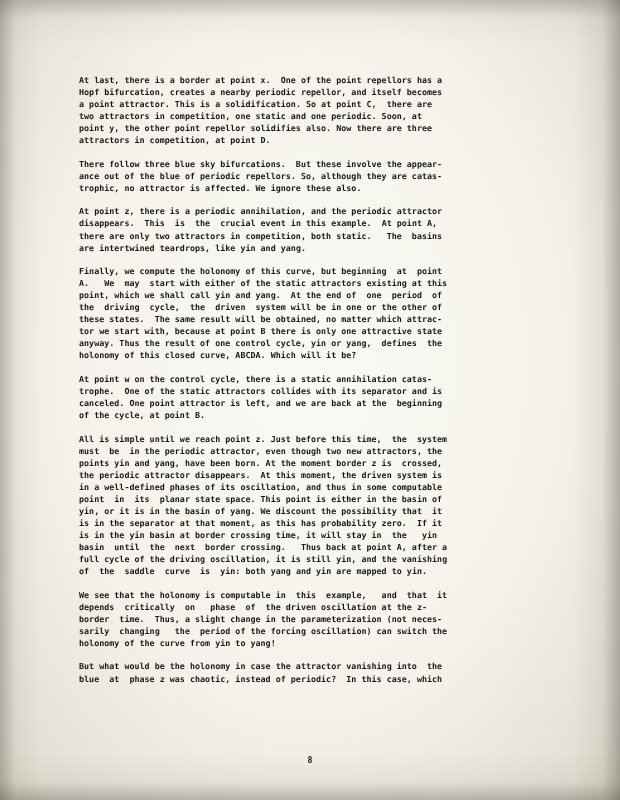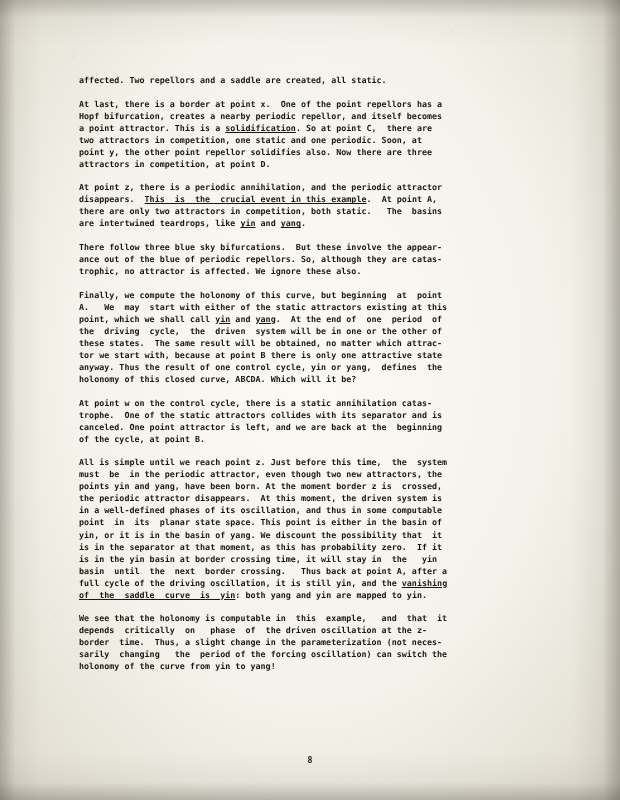--- a/index.html
+++ b/index.html
@@ -66,21 +66,21 @@
     letter-spacing: 0.02px;
     font-weight: 700;
     text-rendering: geometricPrecision;
   }
   .para {
     margin: 0 0 11.5px 0;
     white-space: pre-wrap;
     text-align: justify;
   }
   .para:last-of-type { margin-bottom: 0; }
-  .u { text-decoration: underline; }
+  .u { }
   .pagenum {
     position: absolute;
     top: 755px;
     left: 0;
     width: 620px;
     text-align: center;
     font-family: "DejaVu Sans Mono", monospace;
     font-size: 8.2px;
     font-weight: 700;
     color: #1b1916;
@@ -90,34 +90,33 @@
   }
 </style>
 </head>
 <body>
 
 <div class="scan"></div>
 <div class="speckle"></div>
 
 <div class="page">
   <div class="text-col blur" id="body">
-      <div class="para"><span>affected. Two repellors and a saddle are created, all static.</span></div>
       <div class="para"><span>At last, there is a border at point x.  One of the point repellors has a
 Hopf bifurcation, creates a nearby periodic repellor, and itself becomes
 a point attractor. This is a </span><span class="u">solidification</span><span>. So at point C,  there are
 two attractors in competition, one static and one periodic. Soon, at
 point y, the other point repellor solidifies also. Now there are three
 attractors in competition, at point D.</span></div>
+      <div class="para"><span>There follow three blue sky bifurcations.  But these involve the appear-
+ance out of the blue of periodic repellors. So, although they are catas-
+trophic, no attractor is affected. We ignore these also.</span></div>
       <div class="para"><span>At point z, there is a periodic annihilation, and the periodic attractor
 disappears.  </span><span class="u">This  is  the  crucial event in this example</span><span>.  At point A,
 there are only two attractors in competition, both static.   The  basins
 are intertwined teardrops, like </span><span class="u">yin</span><span> and </span><span class="u">yang</span><span>.</span></div>
-      <div class="para"><span>There follow three blue sky bifurcations.  But these involve the appear-
-ance out of the blue of periodic repellors. So, although they are catas-
-trophic, no attractor is affected. We ignore these also.</span></div>
       <div class="para"><span>Finally, we compute the holonomy of this curve, but beginning  at  point
 A.   We  may  start with either of the static attractors existing at this
 point, which we shall call </span><span class="u">yin</span><span> and </span><span class="u">yang</span><span>.  At the end of  one  period  of
 the  driving  cycle,  the  driven  system will be in one or the other of
 these states.  The same result will be obtained, no matter which attrac-
 tor we start with, because at point B there is only one attractive state
 anyway. Thus the result of one control cycle, yin or yang,  defines  the
 holonomy of this closed curve, ABCDA. Which will it be?</span></div>
       <div class="para"><span>At point w on the control cycle, there is a static annihilation catas-
 trophe.  One of the static attractors collides with its separator and is
@@ -133,15 +132,17 @@
 is in the separator at that moment, as this has probability zero.  If it
 is in the yin basin at border crossing time, it will stay in  the   yin
 basin  until  the  next  border crossing.   Thus back at point A, after a
 full cycle of the driving oscillation, it is still yin, and the </span><span class="u">vanishing</span><span>
 </span><span class="u">of  the  saddle  curve  is  yin</span><span>: both yang and yin are mapped to yin.</span></div>
       <div class="para"><span>We see that the holonomy is computable in  this  example,   and  that  it
 depends  critically  on   phase  of  the driven oscillation at the z-
 border  time.  Thus, a slight change in the parameterization (not neces-
 sarily  changing   the  period of the forcing oscillation) can switch the
 holonomy of the curve from yin to yang!</span></div>
+      <div class="para"><span>But what would be the holonomy in case the attractor vanishing into  the
+blue  at  phase z was chaotic, instead of periodic?  In this case, which</span></div>
     </div>
   <div class="pagenum">8</div>
 </div>
 
 </body></html>

